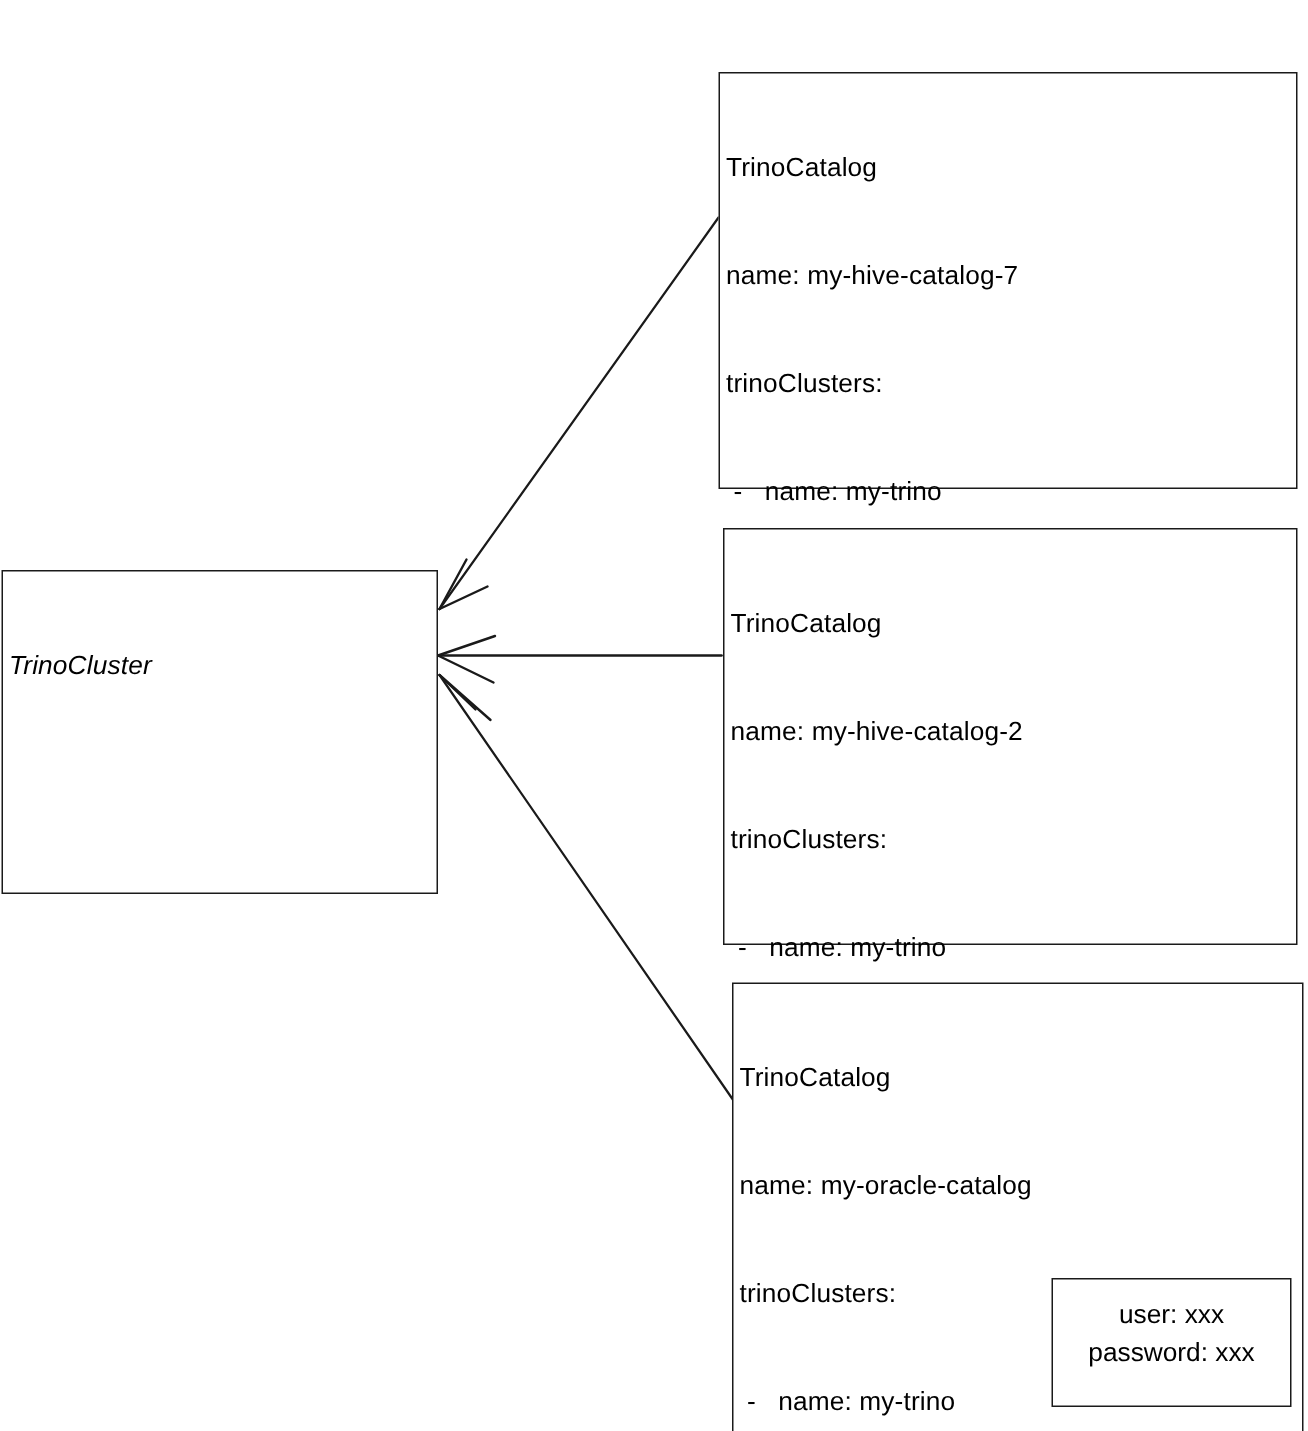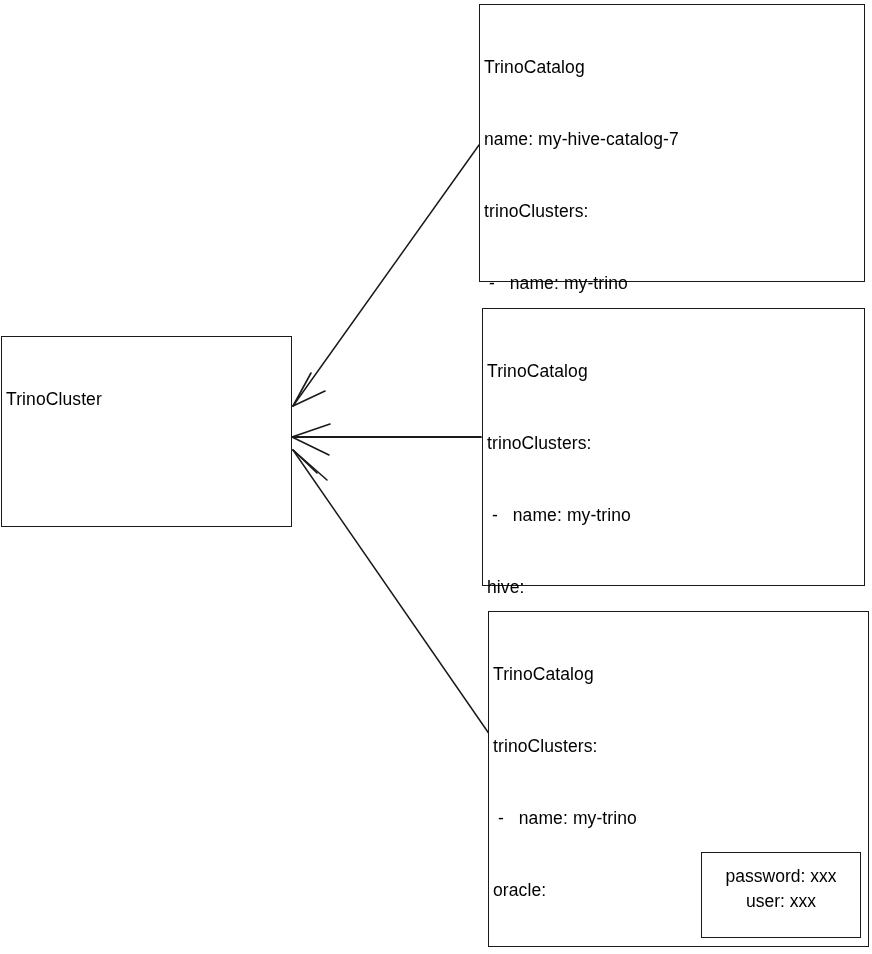--- a/index.html
+++ b/index.html
@@ -22,41 +22,43 @@
     top: 0;
     width: 872px;
     height: 954px;
     pointer-events: none;
   }
   .node {
     position: absolute;
     box-sizing: border-box;
     background: #ffffff;
     border: 1.6px solid #1a1a1a;
+    margin-top: 44px;
   }
   .node-text {
     position: absolute;
     left: 4px;
     top: 2px;
     right: 2px;
     font-size: 17.5px;
     line-height: 24px;
     white-space: pre;
     letter-spacing: 0.1px;
   }
   .node-text .line {
     display: block;
     white-space: pre;
   }
   
   #cluster-node {
     left: 1px;
     top: 336px;
     width: 291px;
-    height: 191px;
+    height: 216px;
+    font-style: italic;
   }
   
   #catalog-1 {
     left: 479px;
     top: 4px;
     width: 386px;
     height: 278px;
   }
   
   #catalog-2 {
@@ -148,41 +150,43 @@
       <span class="line">   s3: # S3ConnnectionSpec</span>
       <span class="line">     inline:</span>
       <span class="line">        host: minio</span>
       <span class="line">   metastore: # whatever</span>
     </div>
   </div>
 
   <div class="node" id="catalog-2">
     <div class="node-text">
       <span class="line">TrinoCatalog</span>
+      <span class="line">name: my-hive-catalog-2</span>
       <span class="line">trinoClusters:</span>
       <span class="line"> -   name: my-trino</span>
       <span class="line">hive:</span>
       <span class="line">   hdfs:</span>
       <span class="line">     # TBD</span>
       <span class="line">   metastore: # whatever</span>
     </div>
   </div>
 
   <div class="node" id="catalog-3">
     <div class="node-text">
       <span class="line">TrinoCatalog</span>
+      <span class="line">name: my-oracle-catalog</span>
       <span class="line">trinoClusters:</span>
       <span class="line"> -   name: my-trino</span>
       <span class="line">oracle:</span>
       
       
     </div>
 
   </div>
 
   <div id="secret-box">
     <div class="secret-text">
+      <span class="line">user: xxx</span>
       <span class="line">password: xxx</span>
-      <span class="line">user: xxx</span>
     </div>
   </div>
 
 </div>
 
 </body></html>

